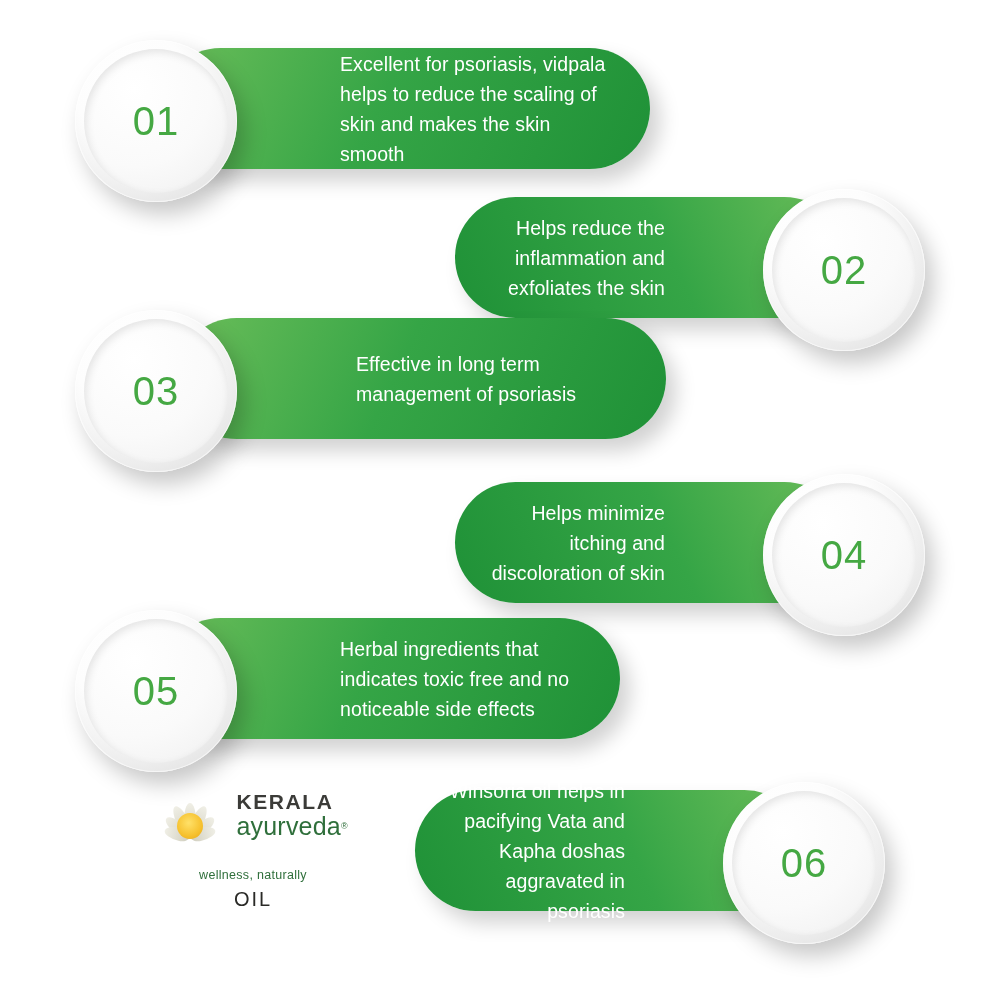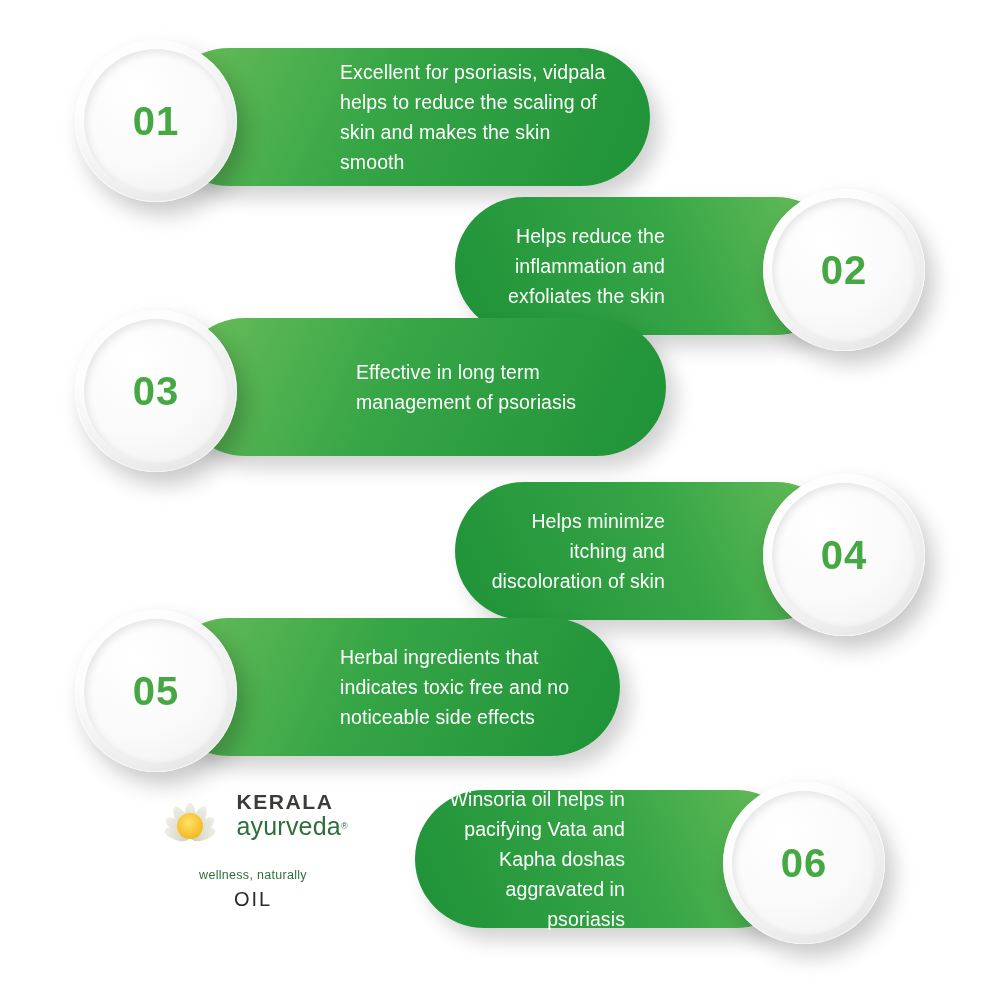--- a/index.html
+++ b/index.html
@@ -24,21 +24,21 @@
 
   
   .row {
     position: absolute;
     height: 146px;
   }
 
   .bar {
     position: absolute;
     top: 0;
-    height: 138px;
+    height: 121px;
     border-radius: 73px;
     box-shadow: 10px 12px 20px rgba(0,0,0,0.18);
     display: flex;
     align-items: center;
     box-sizing: border-box;
   }
   .bar-left {
     
     background: linear-gradient(115deg, #6cbe5a 0%, #35a546 45%, #1f9137 100%);
     justify-content: flex-start;
@@ -84,21 +84,21 @@
     inset: 9px;
     border-radius: 50%;
     background: radial-gradient(circle at 35% 28%, #ffffff 0%, #fafafa 55%, #efefef 100%);
     box-shadow: inset 2px 3px 8px rgba(0,0,0,0.10);
   }
   .circle-num {
     position: relative;
     z-index: 2;
     color: #45a843;
     font-size: 40px;
-    font-weight: 700;
+    font-weight: 400;
     letter-spacing: 1px;
   }
 
   
   .brand {
     position: absolute;
     left: 118px;
     top: 782px;
     width: 270px;
     text-align: center;

